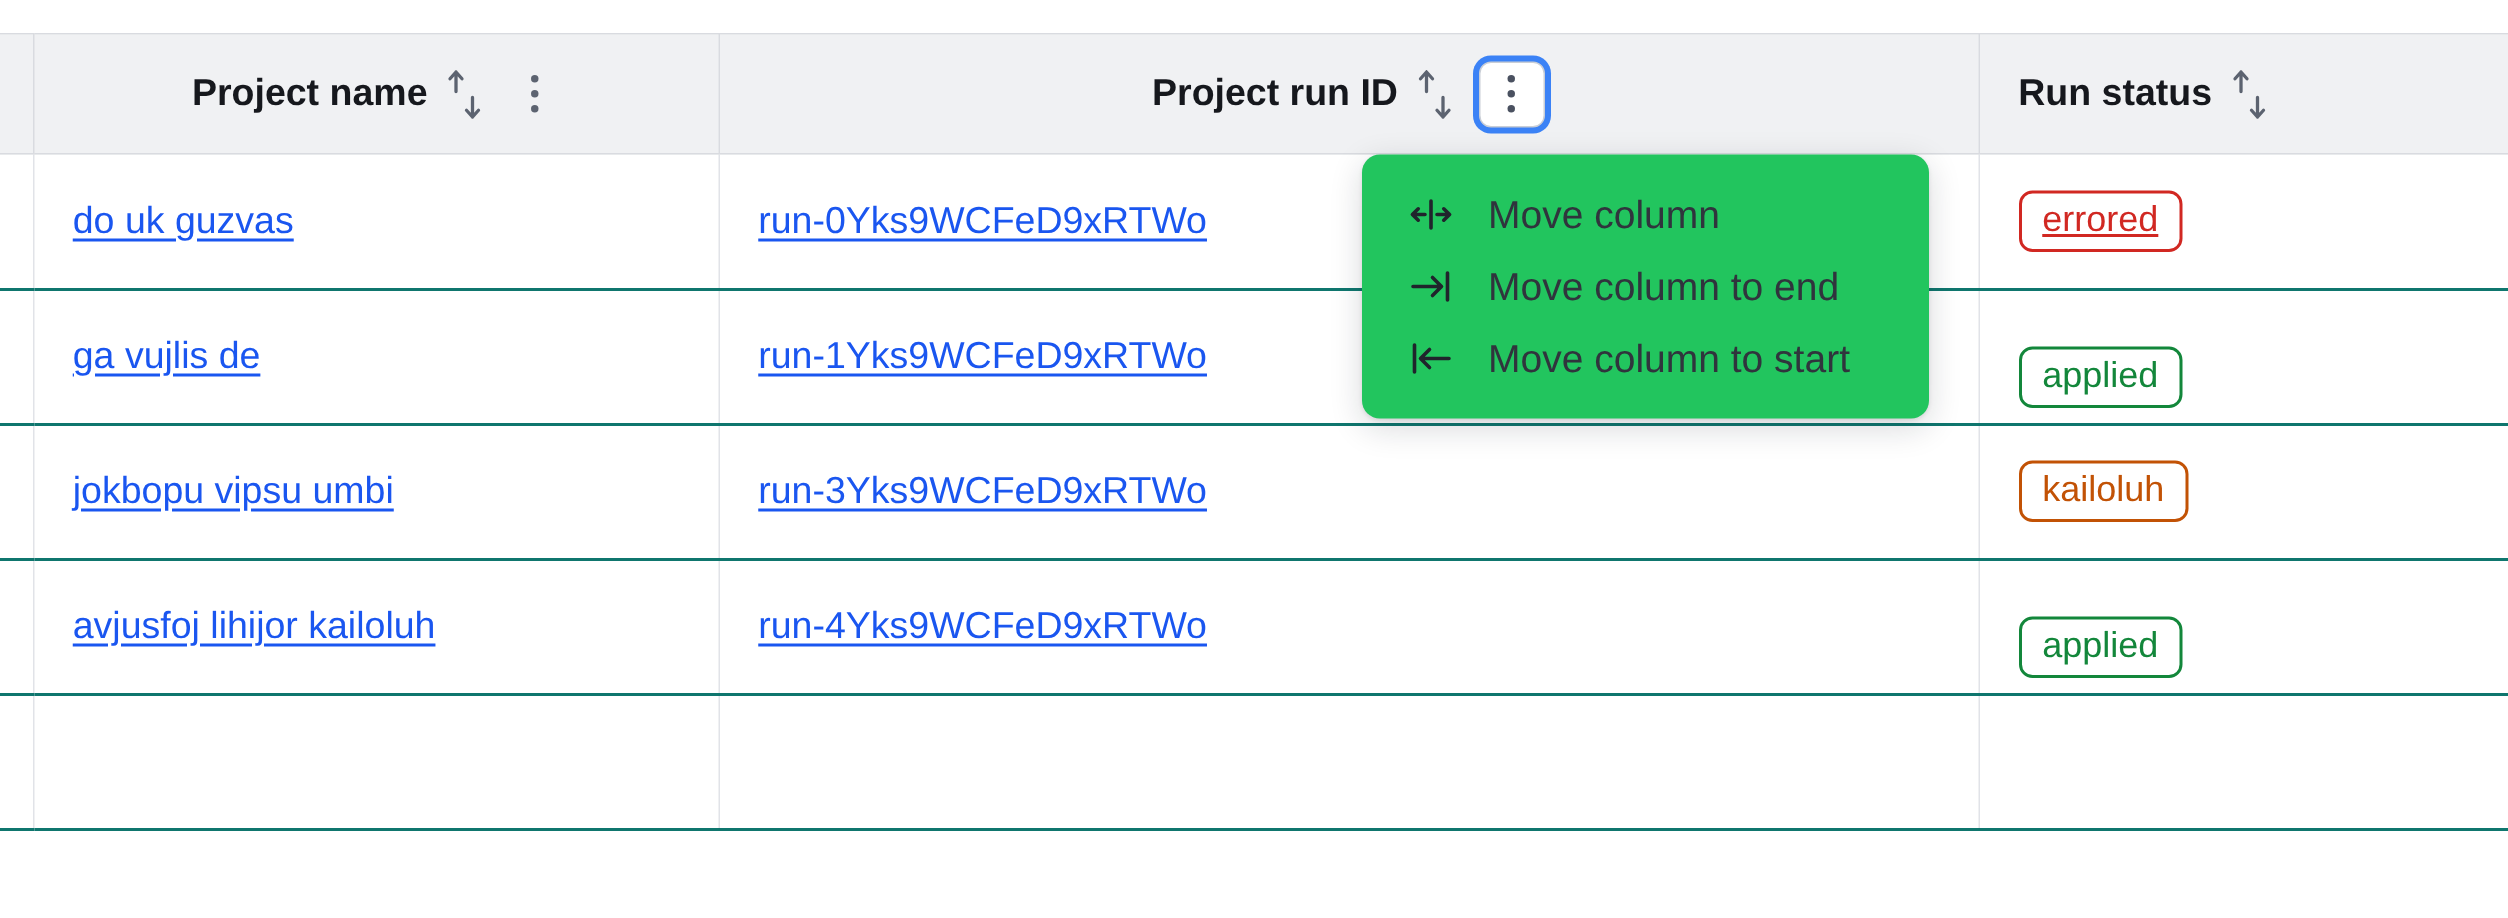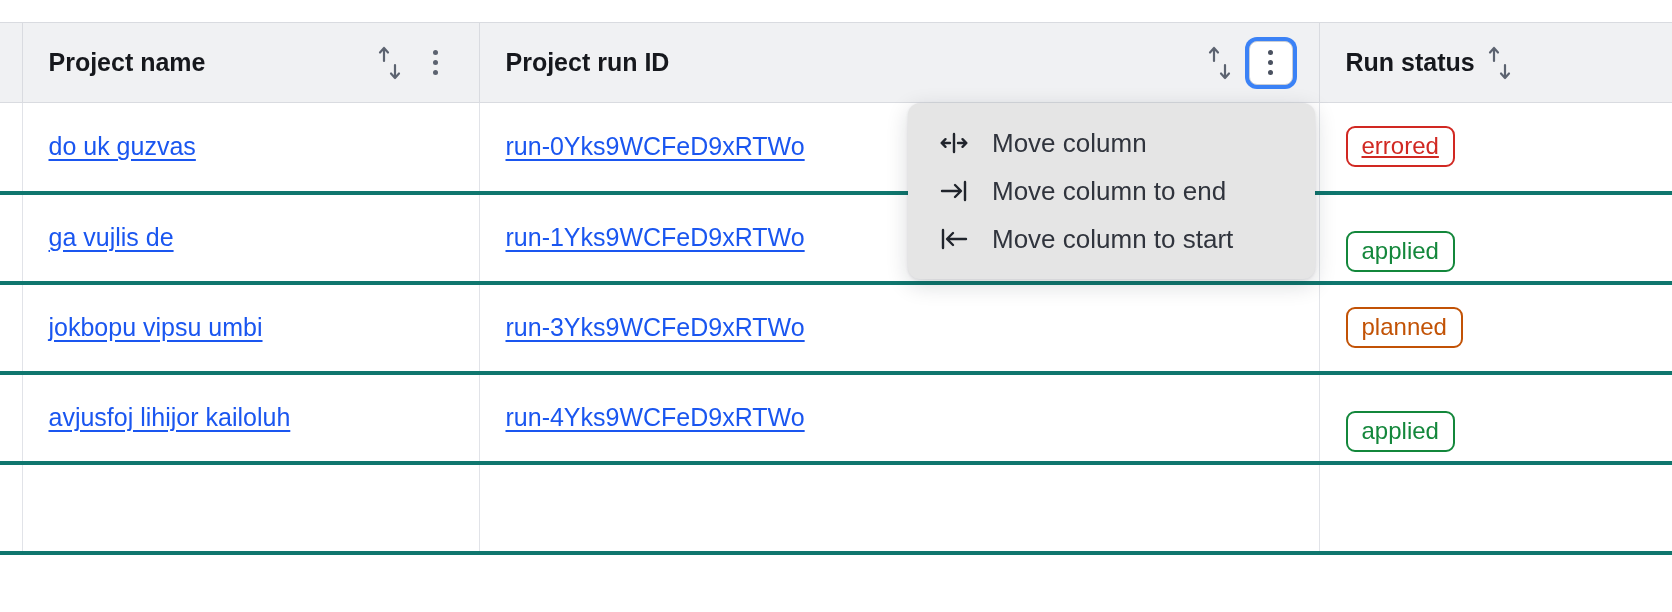--- a/index.html
+++ b/index.html
@@ -50,21 +50,21 @@
     white-space: nowrap;
   }
   thead th.gutter-head {
     padding: 0;
     border-right: 1px solid #d9dbe0;
   }
 
   .th-inner {
     display: flex;
     align-items: center;
-    justify-content: space-between;
+    justify-content: center;
     width: 100%;
     gap: 10px;
   }
   .th-label { flex: 0 0 auto; }
   .th-tools {
     display: flex;
     align-items: center;
     gap: 14px;
     flex: 0 0 auto;
   }
@@ -98,21 +98,21 @@
   .kebab-btn.focused {
     background: #ffffff;
     border: 1px solid #c9ced6;
     box-shadow: 0 0 0 4px #3b82f6;
     border-radius: 8px;
     width: 44px; height: 44px;
   }
   .kebab-btn.focused .dot { background: #4a5160; }
 
   tbody td {
-    border-bottom: 4px solid #0f766e;
+    border-bottom: 2px solid #0f766e;
     border-right: 1px solid #e1e3e8;
     height: 90px;
     padding: 0 26px;
     vertical-align: middle;
     font-size: 25px;
     color: #16181d;
     background: #ffffff;
     white-space: nowrap;
     overflow: hidden;
   }
@@ -137,22 +137,22 @@
   }
   .badge.errored { color: #d12822; text-decoration: underline; }
   .badge.applied { color: #13873b; margin-top: 28px; }
   .badge.planned { color: #c25205; }
 
   
   .menu {
     position: absolute;
     left: 908px;
     top: 103px;
-    width: 407px;
-    background: #e5e5e5;
+    width: 378px;
+    background: #22c55e;
     border-radius: 12px;
     box-shadow: 0 6px 22px rgba(20,24,35,0.16), 0 1px 3px rgba(20,24,35,0.10);
     padding: 16px 0 16px 0;
     z-index: 50;
   }
   .menu-item {
     display: flex;
     align-items: center;
     gap: 22px;
     padding: 10px 26px 10px 30px;
@@ -272,21 +272,21 @@
 
       <tr>
         <td class="gutter-cell"></td>
         <td>
           <a class="cell-link">jokbopu vipsu umbi</a>
         </td>
         <td>
           <a class="cell-link">run-3Yks9WCFeD9xRTWo</a>
         </td>
         <td>
-          <span class="badge planned">planned</span>
+          <span class="badge planned">kailoluh</span>
         </td>
       </tr>
 
       <tr>
         <td class="gutter-cell"></td>
         <td>
           <a class="cell-link">avjusfoj lihijor kailoluh</a>
         </td>
         <td>
           <a class="cell-link">run-4Yks9WCFeD9xRTWo</a>

